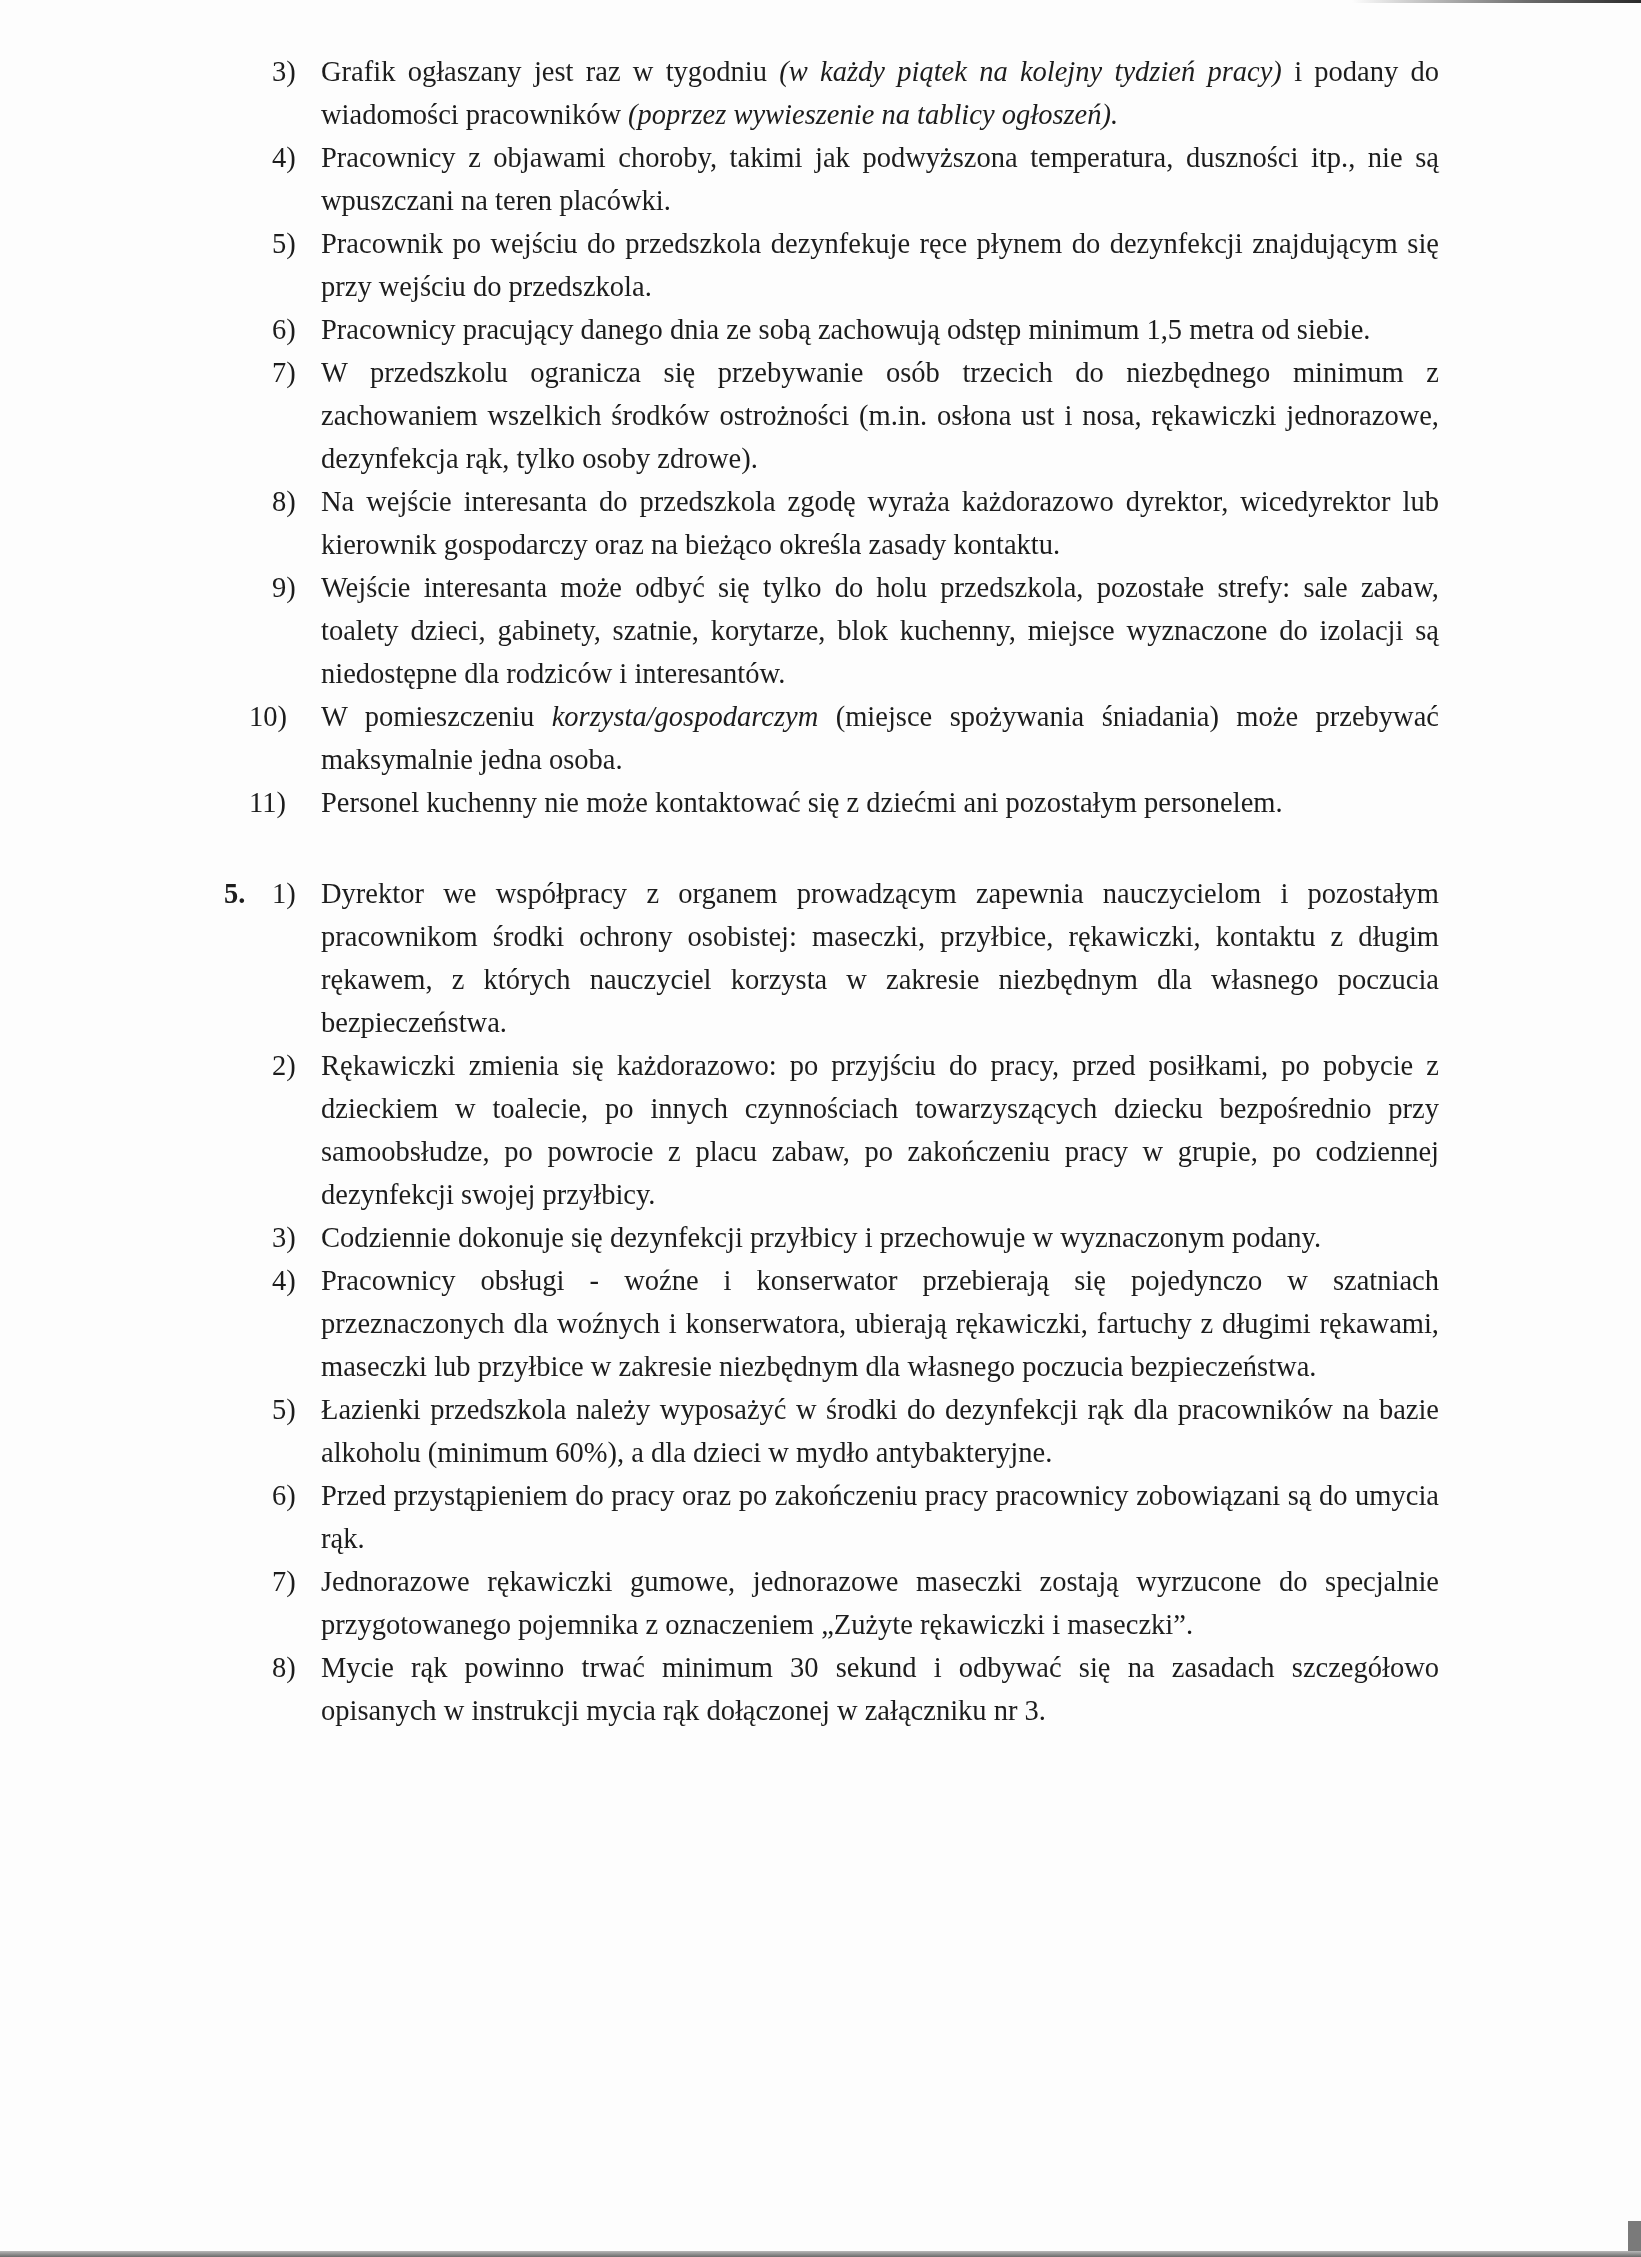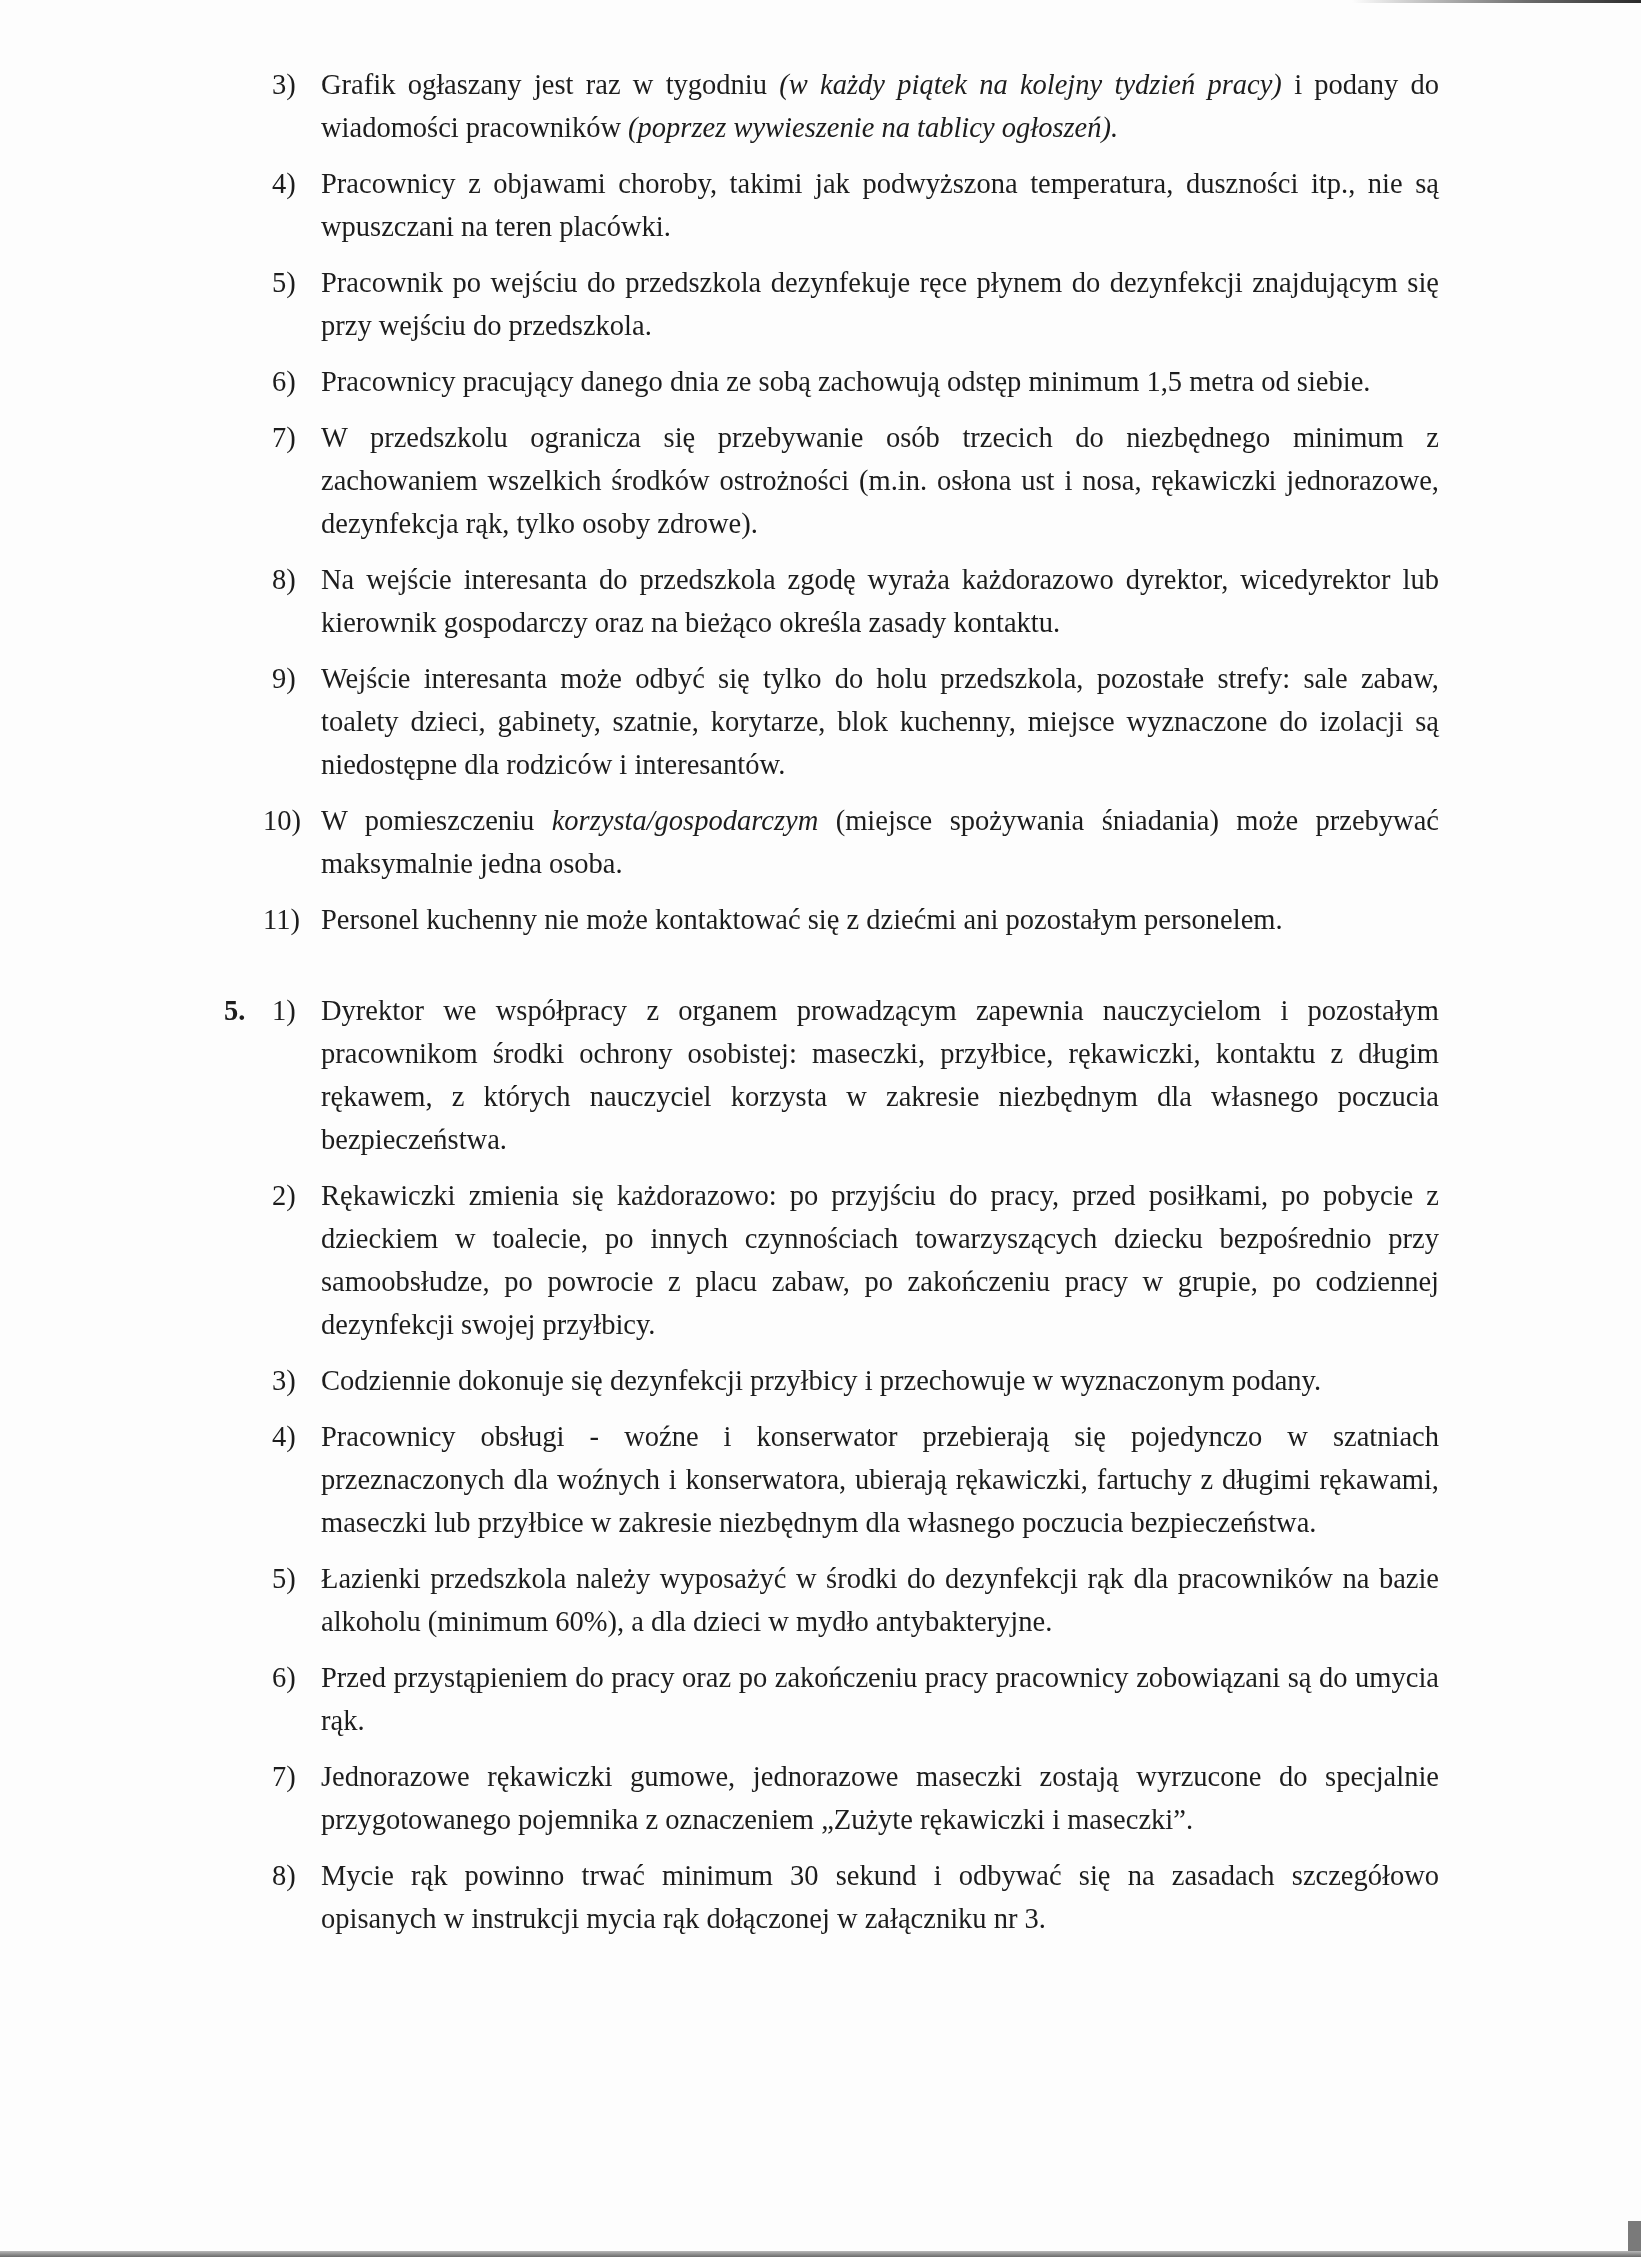--- a/index.html
+++ b/index.html
@@ -42,22 +42,22 @@
       position: relative;
       padding-left: 97px;
       text-align: justify;
       margin: 0;
     }
     .item .num {
       position: absolute;
       left: 48px;
       top: 0;
     }
-    .item.two-digit .num { left: 39px; }
-    .item .text { display: block; margin-top: 13px; }
+    .item.two-digit .num { left: 25px; }
+    .item .text { display: block; }
     .heading {
       position: relative;
       padding-left: 46px;
       margin-top: 48px;
       font-weight: bold;
     }
     .heading .num {
       position: absolute;
       left: 0; top: 0;
     }

